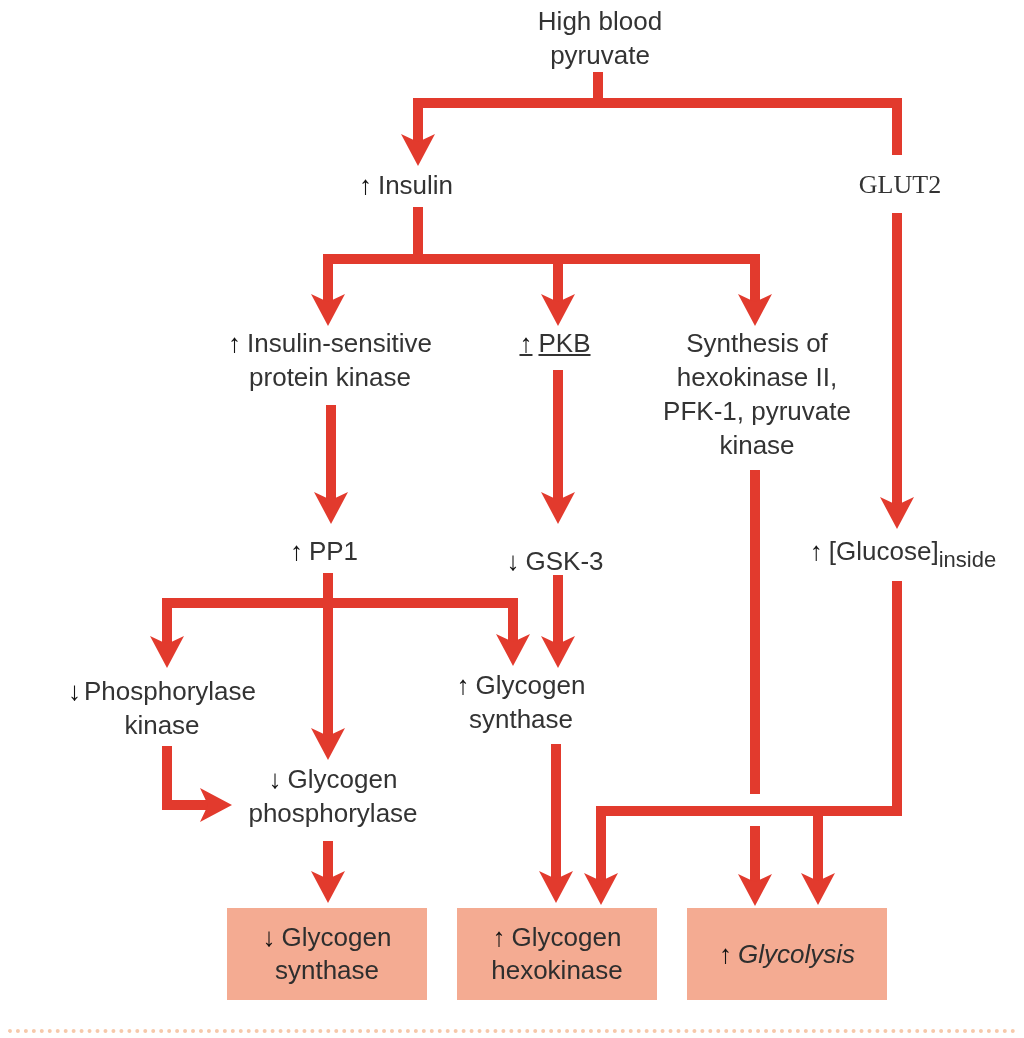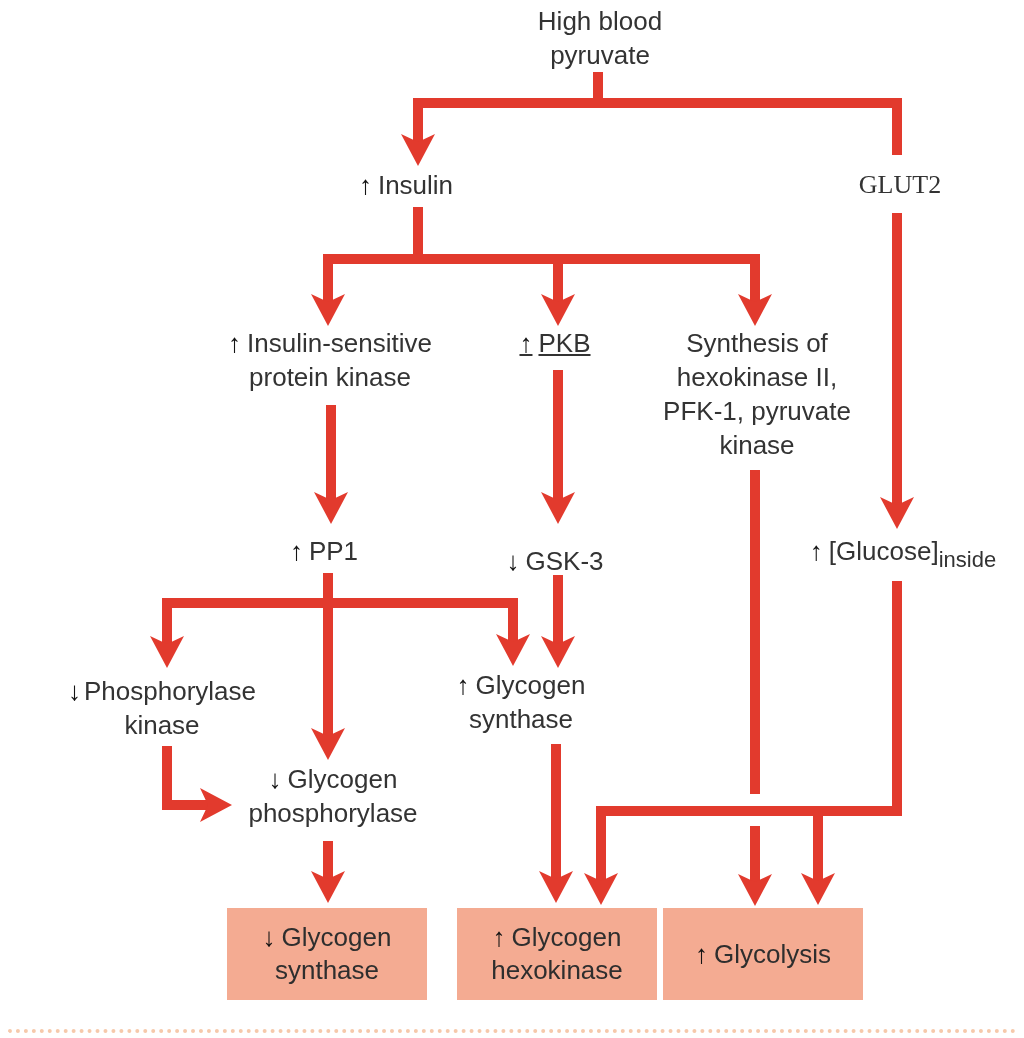--- a/index.html
+++ b/index.html
@@ -155,18 +155,18 @@
   <div class="box" style="left:227px;">
     <div><span class="ar">↓</span><span>Glycogen</span></div>
     <div>synthase</div>
   </div>
 
   <div class="box" style="left:457px;">
     <div><span class="ar">↑</span><span>Glycogen</span></div>
     <div>hexokinase</div>
   </div>
 
-  <div class="box" style="left:663px;">
+  <div class="box" style="left:687px;font-style:italic;">
     <div><span class="ar">↑</span><span>Glycolysis</span></div>
   </div>
 
   <div class="dotline"></div>
 </div>
 
 </body></html>

